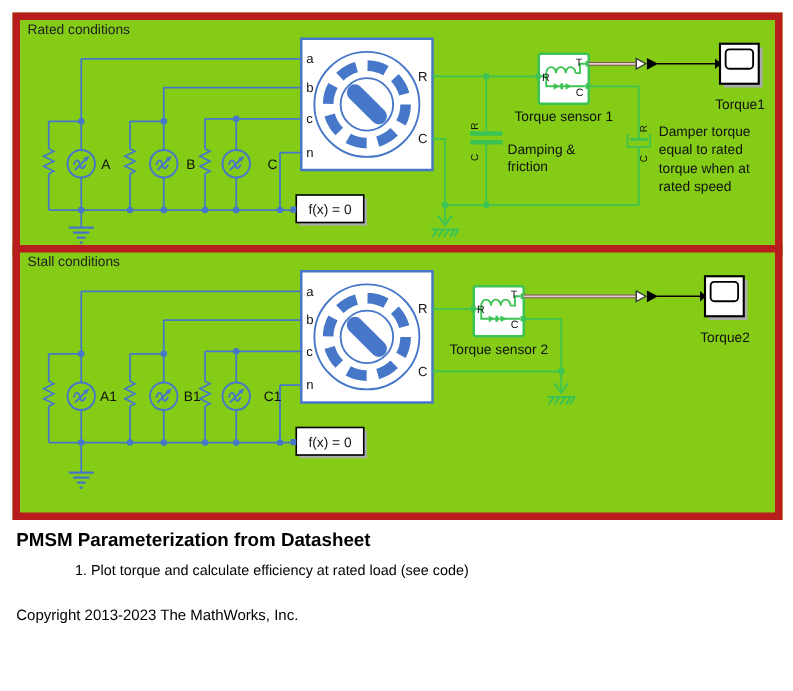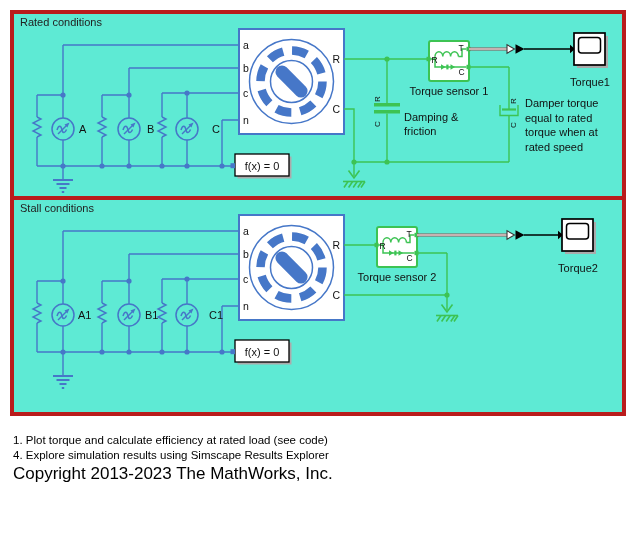--- a/index.html
+++ b/index.html
@@ -1,38 +1,38 @@
 <!DOCTYPE html>
 <html><head>
 <meta charset="utf-8">
 <style>
   html,body{margin:0;padding:0;background:#fff;}
   #screen{position:relative;width:634px;height:553px;background:#fff;
           font-family:"Liberation Sans",sans-serif;overflow:hidden;}
-  .model-box{position:absolute;background:#5eead4;border:4px solid #b91c1c;box-sizing:border-box;}
+  .model-box{position:absolute;background:#84cc16;border:6px solid #b91c1c;box-sizing:border-box;}
   #box-rated{left:10px;top:10px;width:616px;height:194px;}
   #box-stall{left:10px;top:196px;width:616px;height:220px;}
   .box-label{position:absolute;left:6px;top:2px;font-size:11px;color:#222;z-index:2;}
   .model-box svg{position:absolute;left:0;top:0;}
   svg text{font-family:"Liberation Sans",sans-serif;}
   .wb{stroke:#4677c8;stroke-width:1.4;fill:none;}
   .wbt{stroke:#4677c8;stroke-width:1.5;fill:none;}
   .blkb{stroke:#4677c8;stroke-width:2;fill:#ffffff;}
   .wg{stroke:#3dc353;stroke-width:1.4;fill:none;}
   .wgt{stroke:#3dc353;stroke-width:1.5;fill:none;}
   .db{fill:#4677c8;}.dg{fill:#3dc353;}
   .lbl{font-size:10.5px;fill:#111;}
   .lbl11{font-size:11px;fill:#111;}
   .plbl{font-size:8.5px;fill:#111;}
   .rlbl{font-size:8px;fill:#111;}
   .doc{position:absolute;left:13px;top:424px;color:#000;}
   .doc-title{font-size:15px;font-weight:bold;}
-  .doc-list{margin-top:9px;}
+  .doc-list{margin-top:9px;margin-left:47px;}
   .doc-item{font-size:11.5px;line-height:14.6px;white-space:pre;}
-  .doc-copyright{margin-top:2px;font-size:17px;}
+  .doc-copyright{margin-top:20px;font-size:12px;}
 </style>
 </head>
 <body>
 
 <div id="screen">
 
   <div id="box-rated" class="model-box">
     <div class="box-label">Rated conditions</div>
     <svg width="614" height="192" viewBox="0 0 614 192">
 
@@ -284,20 +284,20 @@
       <g>
         <rect x="551" y="22" width="31" height="32" fill="#ababab"></rect>
         <rect x="548" y="19" width="31" height="32" fill="#fff" stroke="#000" stroke-width="1.7"></rect>
         <rect x="552.5" y="23.5" width="22" height="15.5" rx="3" fill="#fff" stroke="#000" stroke-width="1.5"></rect>
       </g>
       <text class="lbl11" x="564" y="71.5" text-anchor="middle">Torque2</text>
     </svg>
   </div>
 
   <div class="doc">
+    <div class="doc-title">PMSM Parameterization from Datasheet</div>
     <div class="doc-list">
       <div class="doc-item">1. Plot torque and calculate efficiency at rated load (see code)</div>
-      <div class="doc-item">4. Explore simulation results using Simscape Results Explorer</div>
     </div>
     <div class="doc-copyright">Copyright 2013-2023 The MathWorks, Inc.</div>
   </div>
 
 </div>
 
 </body></html>

